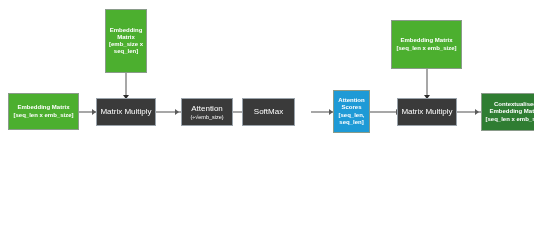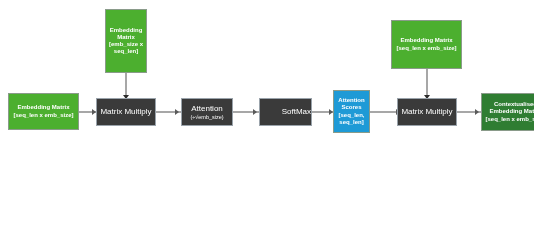--- a/index.html
+++ b/index.html
@@ -128,21 +128,21 @@
 
   <div class="node node-dark" style="left:96px; top:98px; width:60px; height:28px;">
     <span class="ln">Matrix Multiply</span>
   </div>
 
   <div class="node node-dark" style="left:181px; top:98px; width:52px; height:28px;">
     <span class="ln">Attention</span>
     <span class="ln sub">(÷√emb_size)</span>
   </div>
 
-  <div class="node node-dark" style="left:259px; top:98px; width:53px; height:28px;align-items:flex-end;">
+  <div class="node node-dark" style="left:242px; top:98px; width:53px; height:28px;">
     <span class="ln">SoftMax</span>
   </div>
 
   <div class="node node-blue" style="left:333px; top:90px; width:37px; height:43px;">
     <span class="ln">Attention</span>
     <span class="ln">Scores</span>
     <span class="ln">[seq_len,</span>
     <span class="ln">seq_len]</span>
   </div>
 

